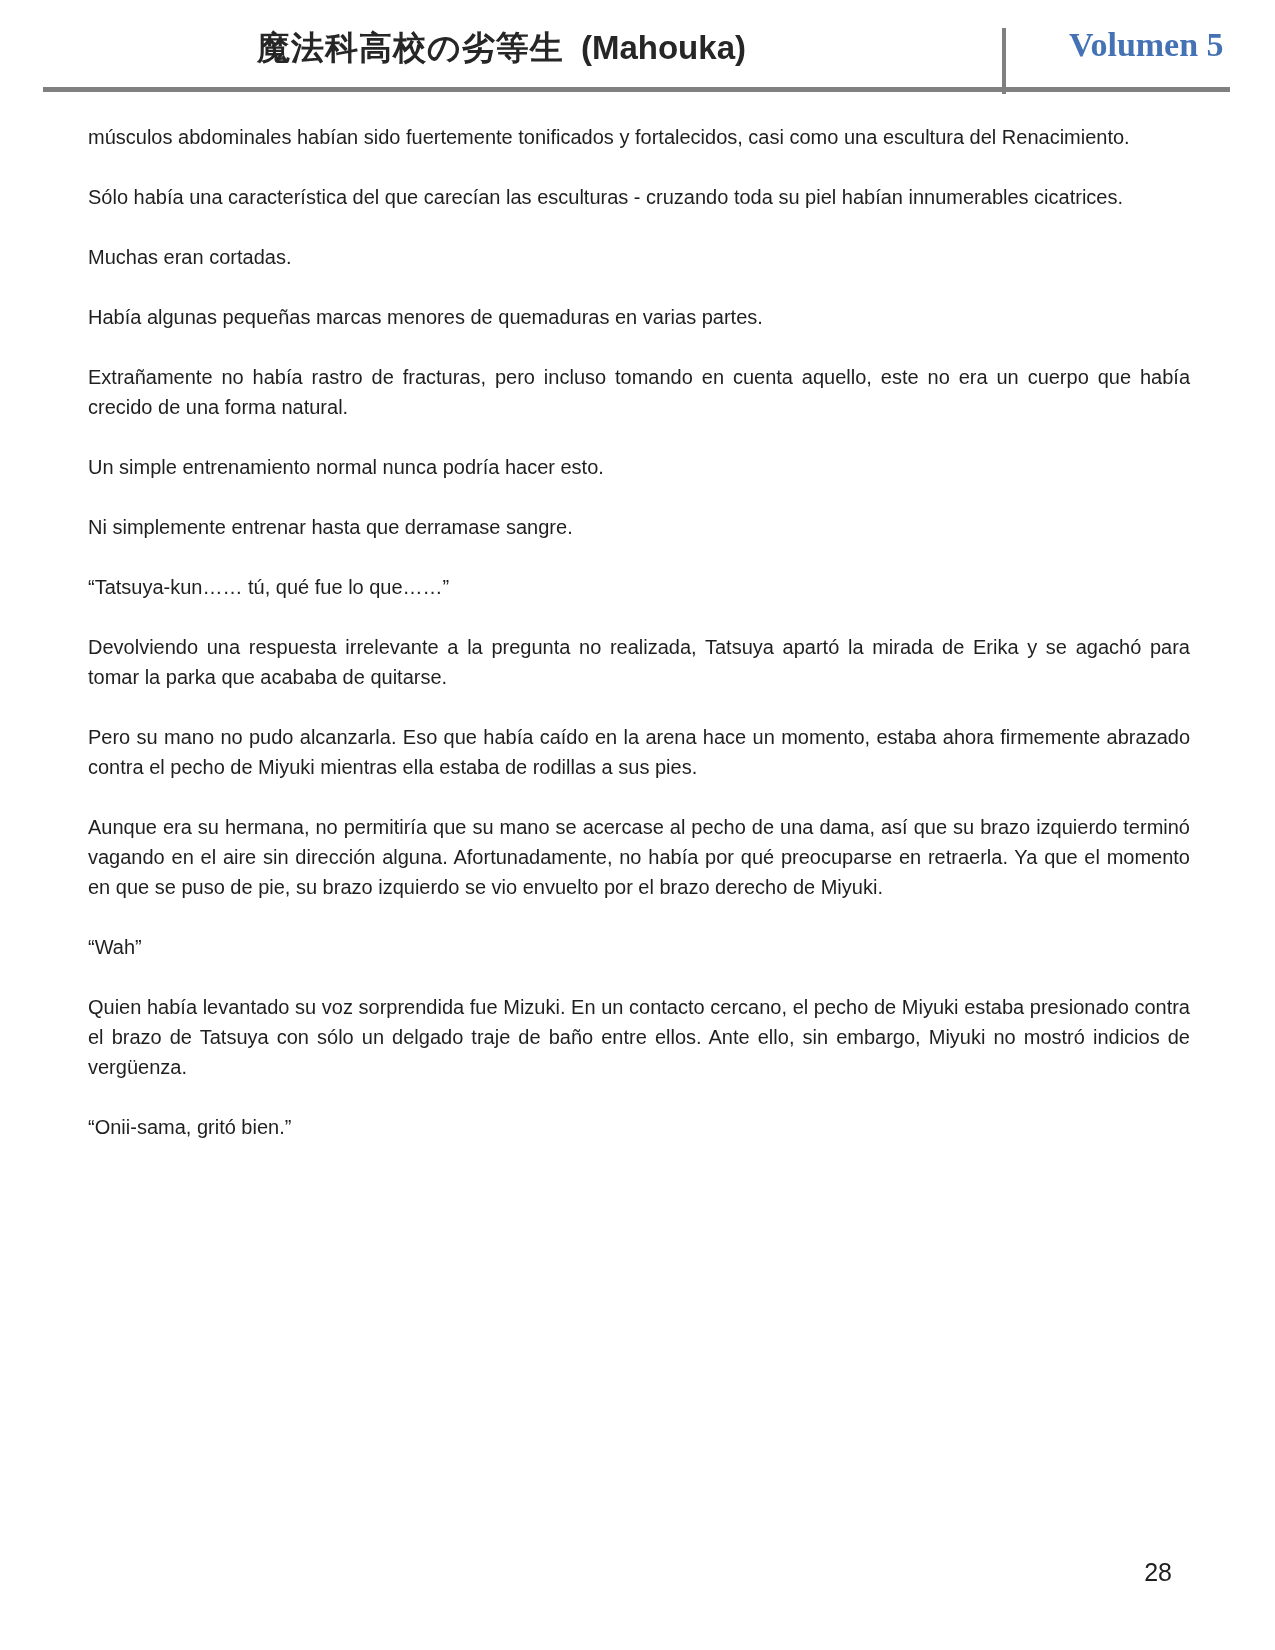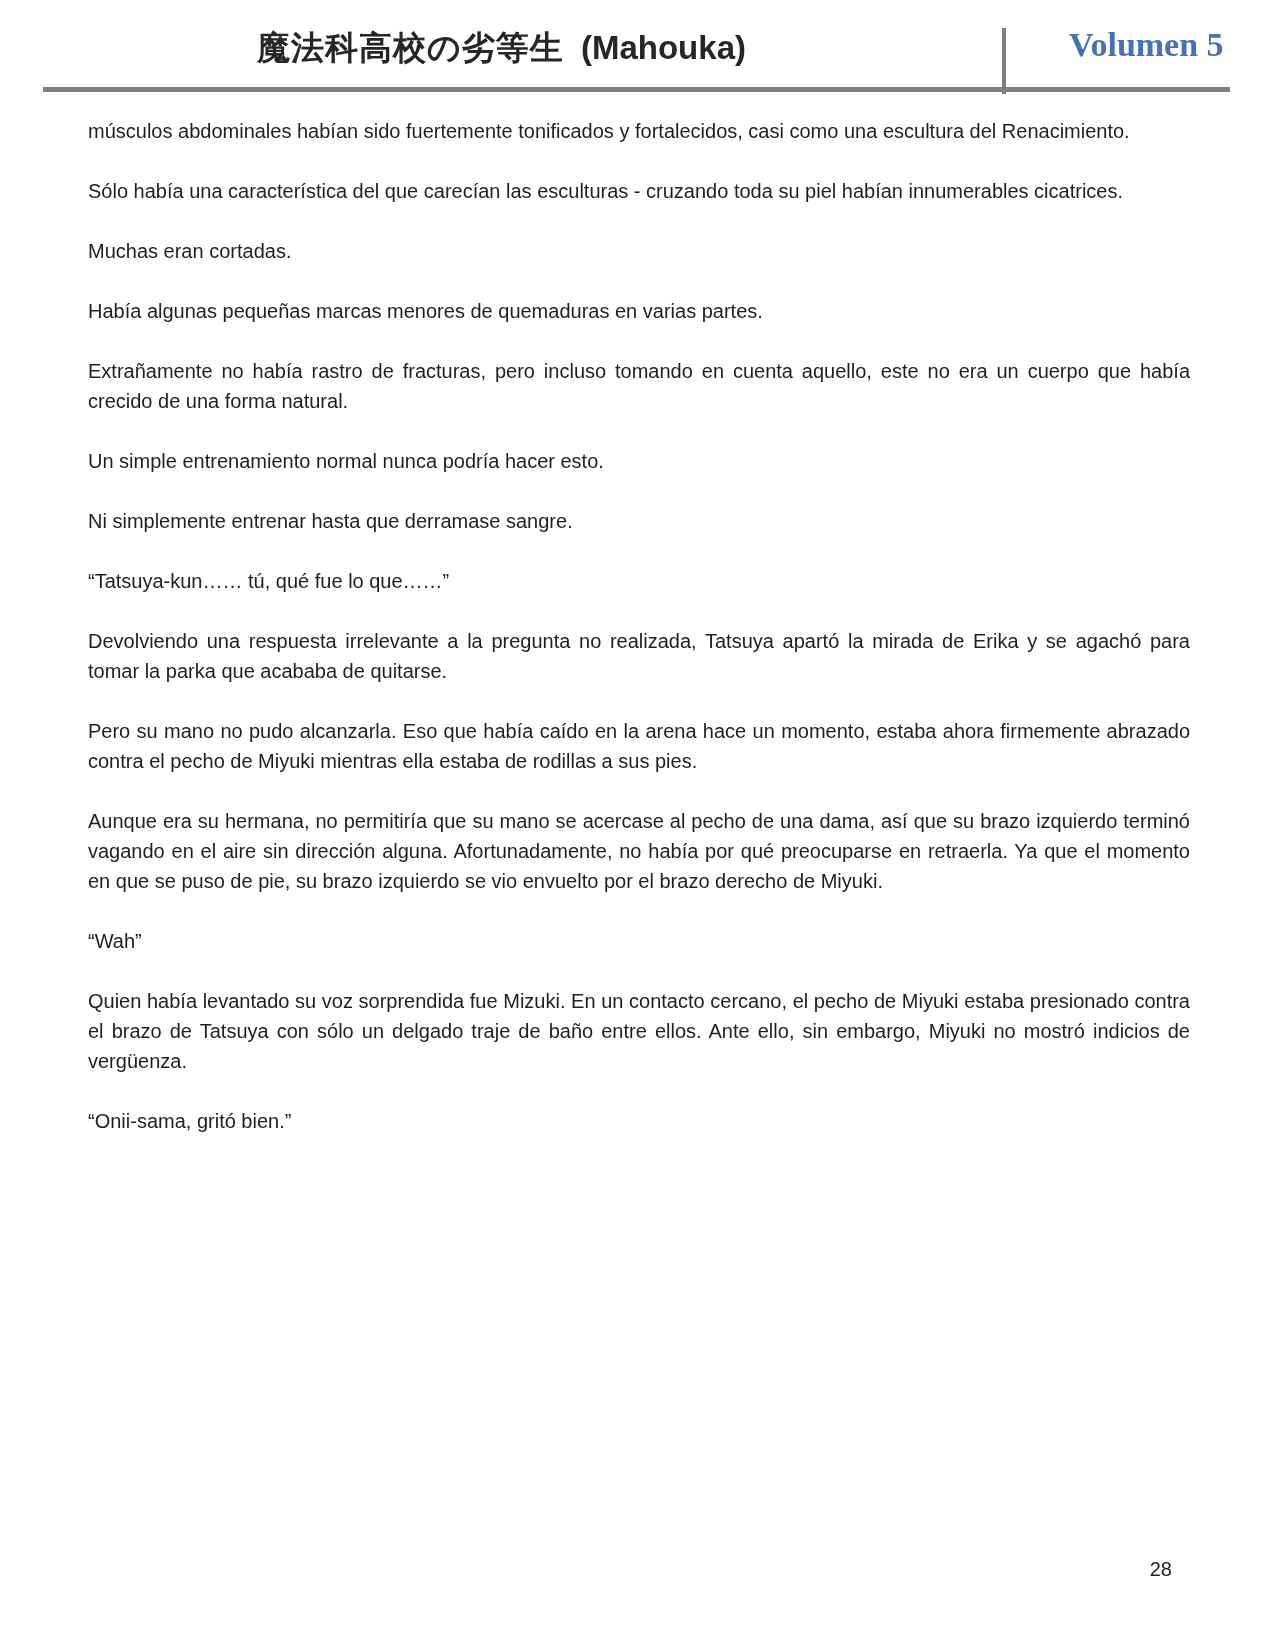--- a/index.html
+++ b/index.html
@@ -64,36 +64,36 @@
     width: 1187px;
     height: 5px;
     background: #808080;
   }
 
   
   .body-text {
     position: absolute;
     left: 88px;
     right: 85px;
-    top: 116px;
+    top: 122px;
   }
   .para {
     margin: 0 0 30px 0;
     font-size: 20px;
     line-height: 30px;
     text-align: justify;
     text-justify: inter-word;
   }
 
   
   .page-number {
     position: absolute;
     top: 1558px;
     right: 103px;
-    font-size: 20px;
+    font-size: 25px;
     color: #1f1f1f;
   }
 </style>
 </head>
 <body>
 
 <div class="page">
 
   <div class="header-title">
     <span class="title-jp">魔法科高校の劣等生</span>

